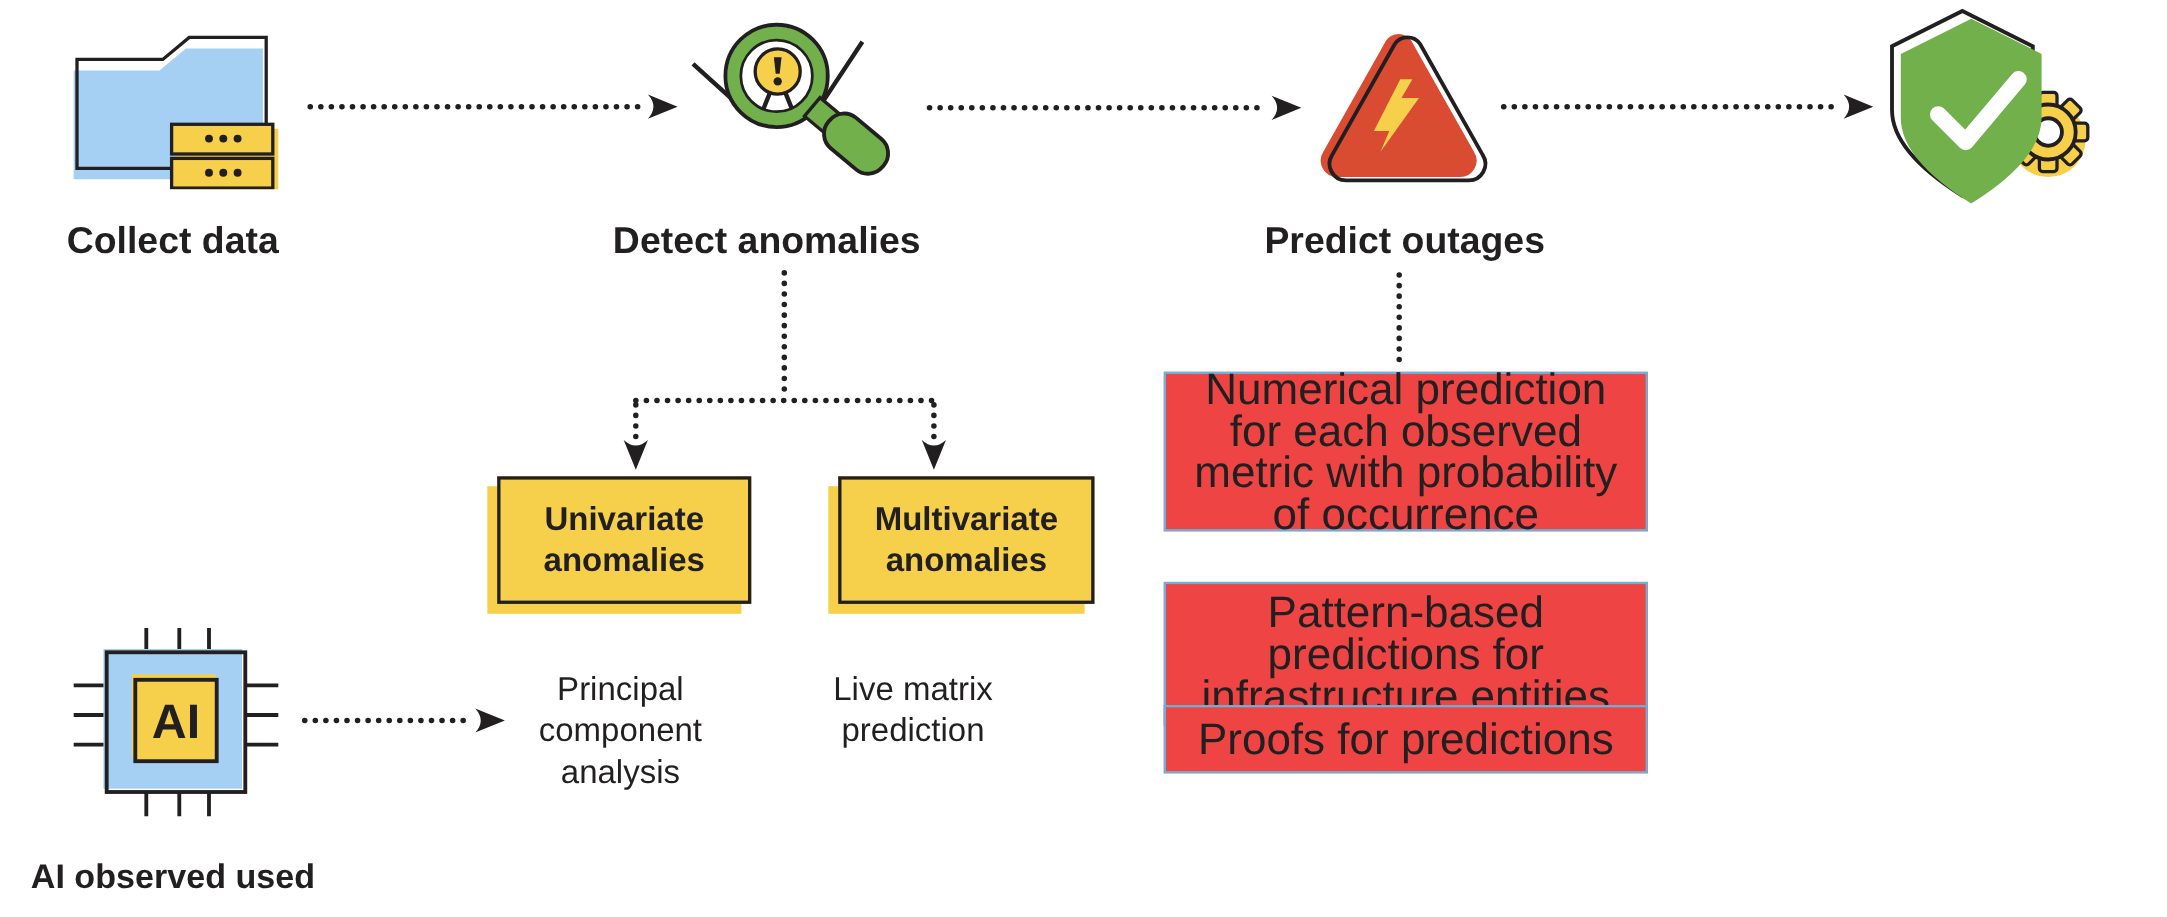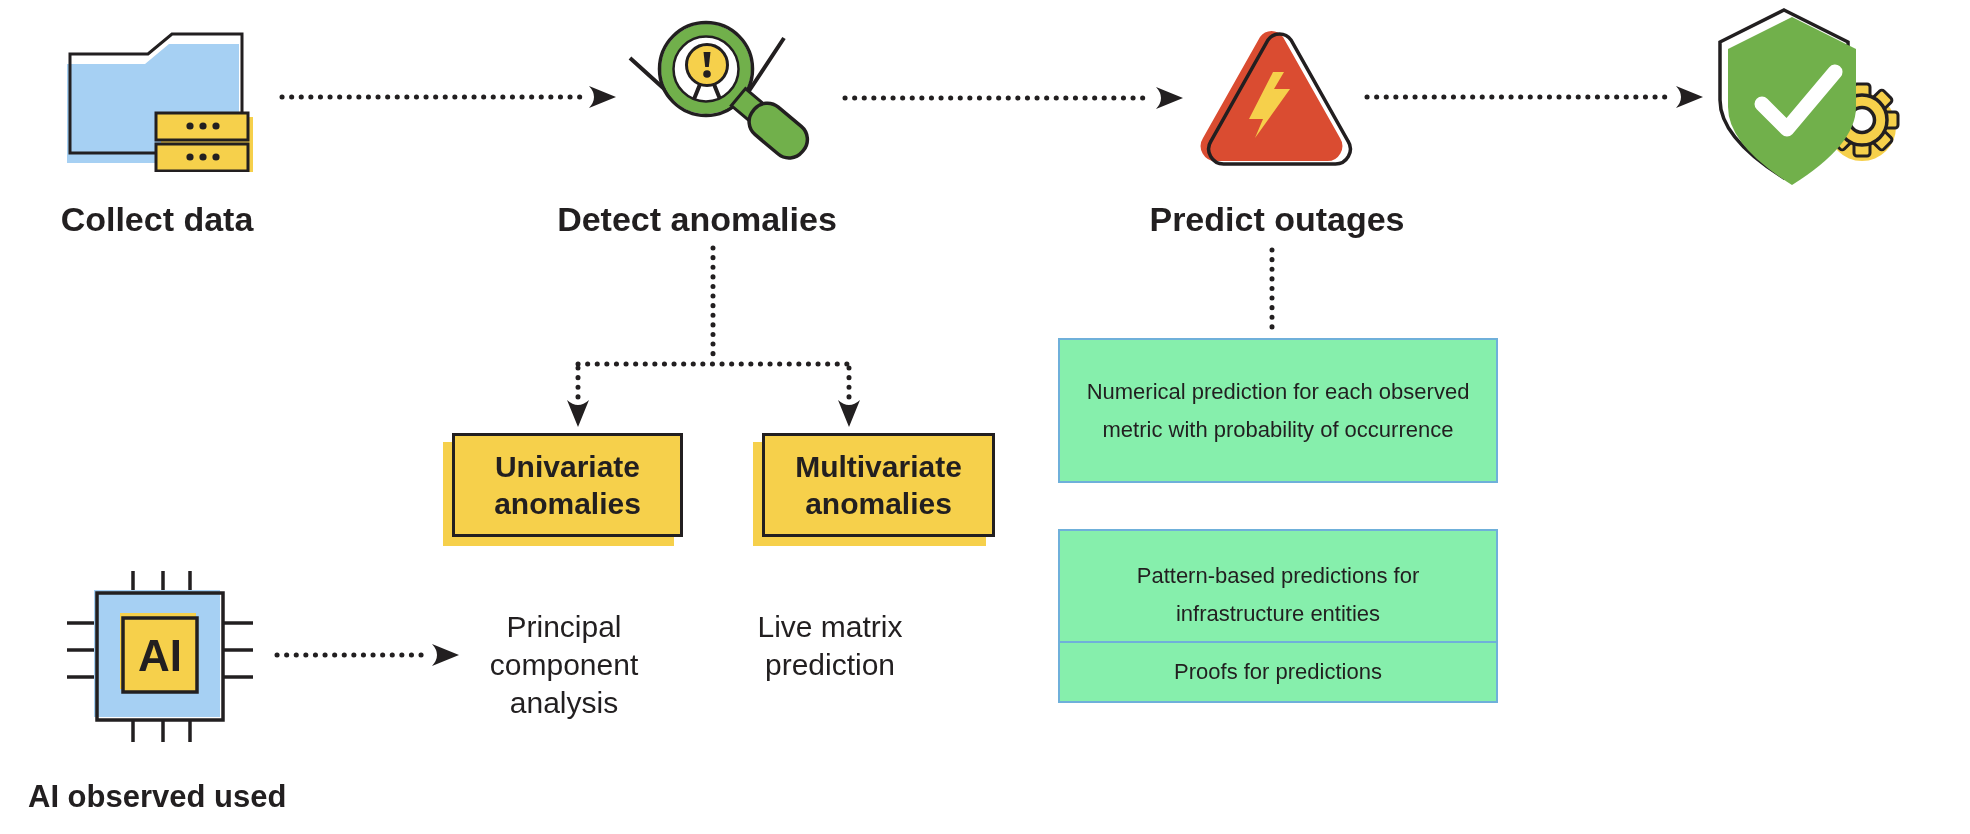--- a/index.html
+++ b/index.html
@@ -11,34 +11,34 @@
   .abs{position:absolute;}
   .step-label{
     position:absolute;top:202px;font-weight:700;font-size:34px;line-height:34px;
     text-align:center;width:314px;
   }
   .flow-caption{
     position:absolute;top:51px;left:862px;width:300px;
     font-size:23px;line-height:26px;text-align:center;font-weight:400;
   }
   .ybox{
-    position:absolute;top:433px;height:104px;box-sizing:border-box;
+    position:absolute;top:433px;height:116px;box-sizing:border-box;
     display:flex;align-items:center;justify-content:center;text-align:center;
     font-weight:700;font-size:30px;line-height:37px;
     background:var(--c-yellow);border:3px solid var(--c-ink);
     box-shadow:-9px 9px 0 0 var(--c-yellow);
   }
   .method{
     position:absolute;top:588px;width:240px;
     font-size:30px;line-height:38px;text-align:center;margin-top:20px;
   }
   .bluebox{
     position:absolute;left:1058px;width:440px;box-sizing:border-box;
     display:flex;align-items:center;justify-content:center;text-align:center;
-    font-size:22px;line-height:38px;background:#86efac;
+    font-size:40px;line-height:38px;background:#ef4444;
     border:2.5px solid var(--c-box-border);padding:16px 22px;
   }
   .ai-caption{position:absolute;left:28px;top:779px;font-weight:700;font-size:31px;}
 
   
   .fy{fill:var(--c-yellow);} .fb{fill:var(--c-light-blue);} .fg{fill:var(--c-green);}
   .fr{fill:var(--c-red);} .fi{fill:var(--c-ink);} .fw{fill:#ffffff;} .nf{fill:none;}
   .sk{stroke:var(--c-ink);} .sg{stroke:var(--c-green);} .sw{stroke:#ffffff;}
   .dot{stroke:var(--c-ink);stroke-width:5;stroke-dasharray:0.1 9.5;stroke-linecap:round;fill:none;}
 </style>

